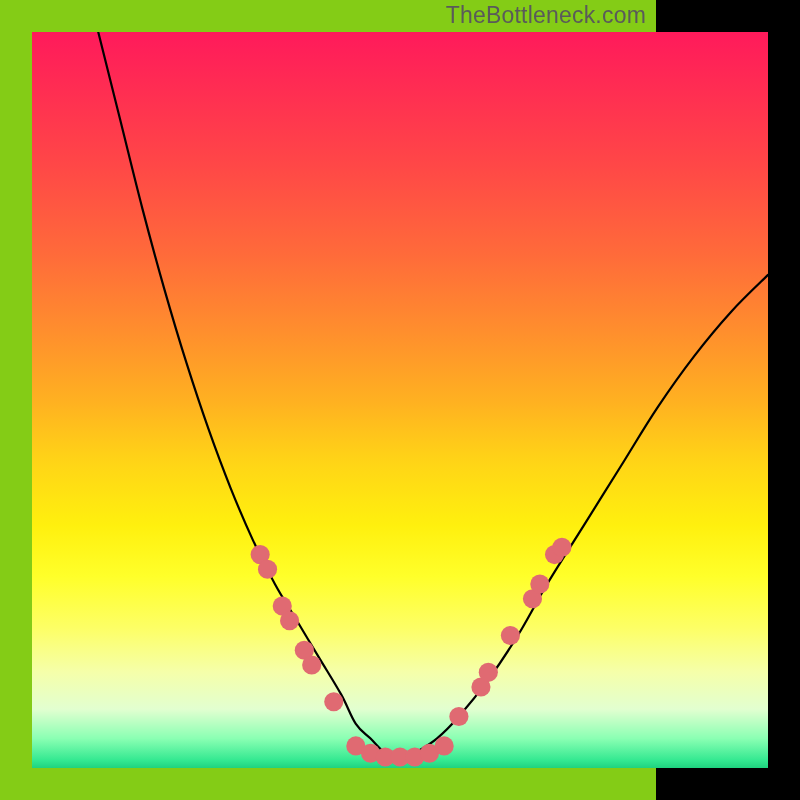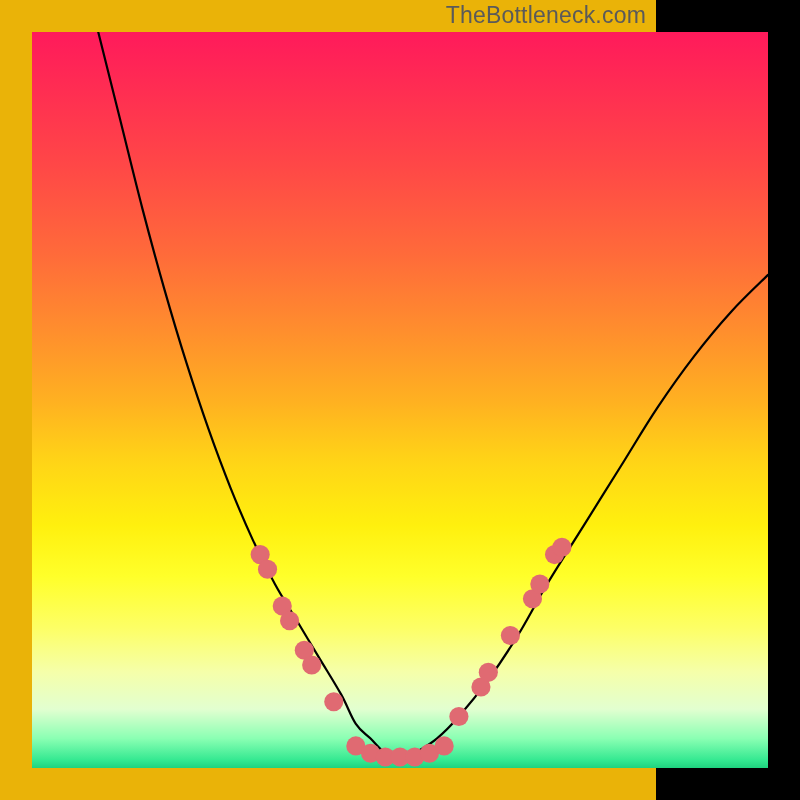--- a/index.html
+++ b/index.html
@@ -8,21 +8,21 @@
     width: 800px;
     height: 800px;
     background: #000;
     overflow: hidden;
     font-family: Arial, Helvetica, sans-serif;
   }
   .frame {
     position: relative;
     width: 656px;
     height: 800px;
-    background: #eab308;
+    background: #84cc16;
   }
   .plot-area {
     position: absolute;
     left: 32px;
     top: 32px;
     width: 736px;
     height: 736px;
     
     background: linear-gradient(
       to bottom,

